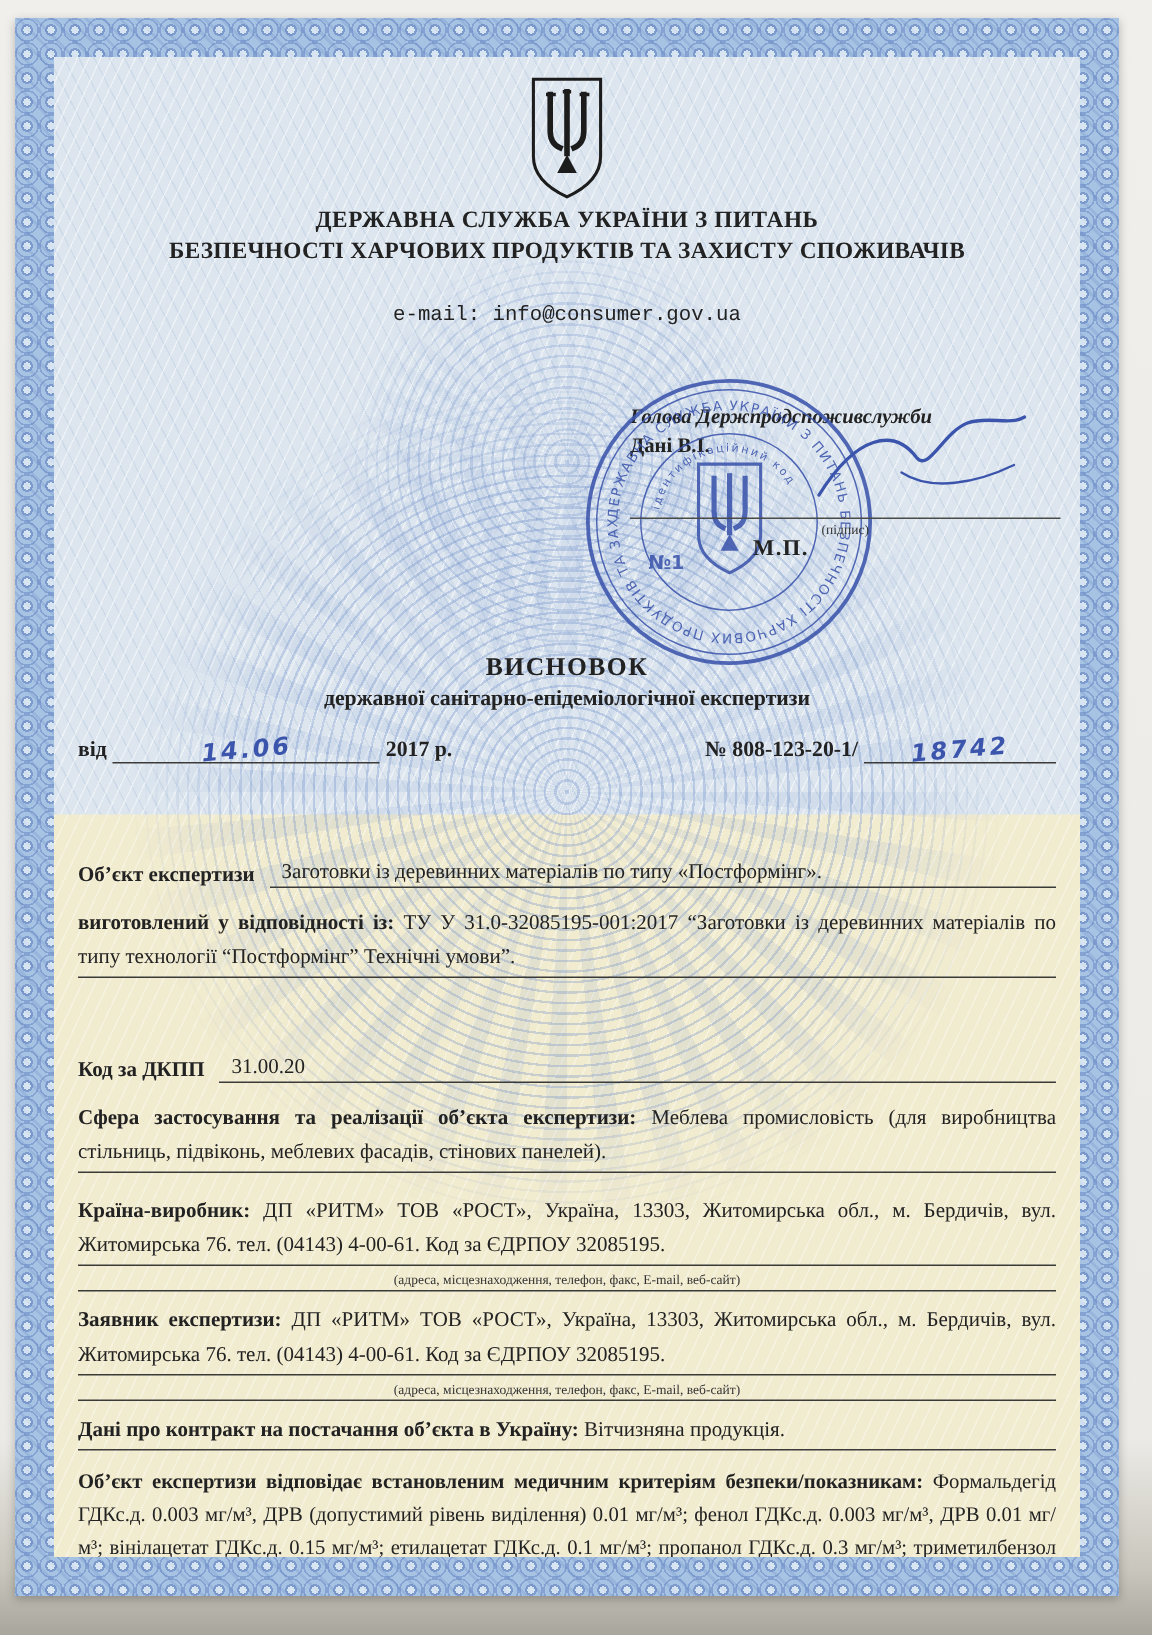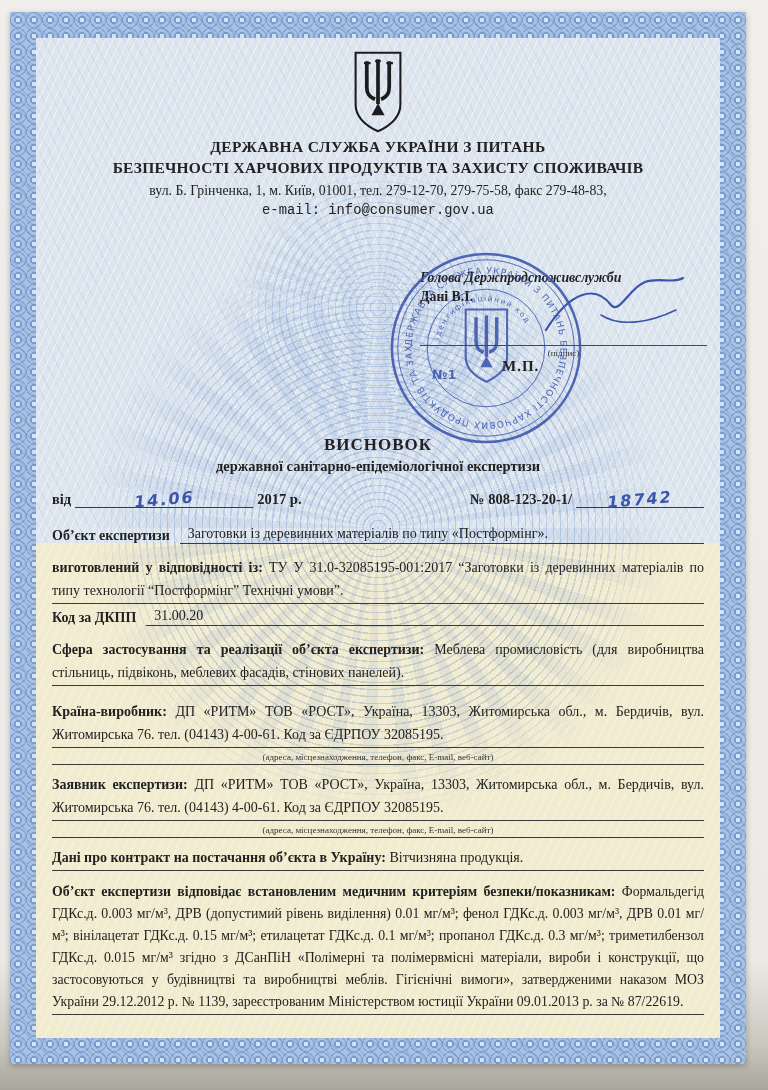--- a/index.html
+++ b/index.html
@@ -68,21 +68,21 @@
   .hline{border-bottom:1.2px solid #3a3a38;text-align:center;}
   .hl-date{width:178px;margin:0 4px;}
   .hl-num{width:128px;margin-left:4px;}
   .hand{font-family:"DejaVu Sans", sans-serif;font-style:italic;color:#3c55ac;
         font-size:16px;letter-spacing:2px;display:inline-block;transform:rotate(-5deg) translateY(2px);}
   .spacer{flex:1;}
   
   .fields{position:absolute;top:488px;left:16px;right:16px;}
   .frow{display:flex;align-items:flex-end;margin-bottom:10px;}
   .frow .lbl{font-weight:bold;white-space:nowrap;padding-right:10px;}
-  .frow .val{flex:1;border-bottom:1.2px solid #3a3a38;padding:0 4px 1px 8px;}
+  .frow .val{flex:1;border-bottom:1.2px solid #3a3a38;padding:0 4px 1px 8px;margin-top:48px;}
   .fpara{margin:0 0 4px 0;text-align:justify;line-height:23px;border-bottom:1.2px solid #3a3a38;padding-bottom:1px;}
   .fpara .lbl{font-weight:bold;}
   .fcap{font-size:9px;text-align:center;color:#333;border-bottom:1.2px solid #3a3a38;
         padding-bottom:1px;margin:0 0 8px 0;line-height:11px;} .gap10{margin-bottom:10px;} .gap12{margin-bottom:12px;}
   .conclusion{font-size:13.8px;line-height:22px;}
   svg text{font-family:"DejaVu Sans", sans-serif;}
 </style>
 </head>
 <body>
 
@@ -100,21 +100,20 @@
           <path d="M18 14 v26 q0 9 7 12"></path>
           <path d="M42 14 v26 q0 9 -7 12"></path>
           <path d="M30 12 v44"></path>
         </g>
         <path d="M30 57 l-7 13 h14 z" fill="#1c1c1c"></path>
         <path d="M15 14 h7 M39 14 h7 M27 12 h6" stroke="#1c1c1c" stroke-width="2.5"></path>
       </svg>
 
       <div class="abs ctr b hdr1">ДЕРЖАВНА СЛУЖБА УКРАЇНИ З ПИТАНЬ</div>
       <div class="abs ctr b hdr2">БЕЗПЕЧНОСТІ ХАРЧОВИХ ПРОДУКТІВ ТА ЗАХИСТУ СПОЖИВАЧІВ</div>
-      <div class="abs ctr addr">вул. Б. Грінченка, 1, м. Київ, 01001, тел. 279-12-70, 279-75-58, факс 279-48-83,</div>
       <div class="abs ctr mail">e-mail: info@consumer.gov.ua</div>
 
       <div class="abs b approve-pos">Голова Держпродспоживслужби</div>
       <div class="abs b approve-name">Дані В.І.</div>
 
       <svg class="abs stamp" viewBox="0 0 200 200">
         <circle cx="100" cy="100" r="96" fill="none" stroke="#3c55ac" stroke-width="2.6"></circle>
         <circle cx="100" cy="100" r="90" fill="none" stroke="#3c55ac" stroke-width="1"></circle>
         <circle cx="100" cy="100" r="60" fill="none" stroke="#3c55ac" stroke-width="1"></circle>
         <defs>

